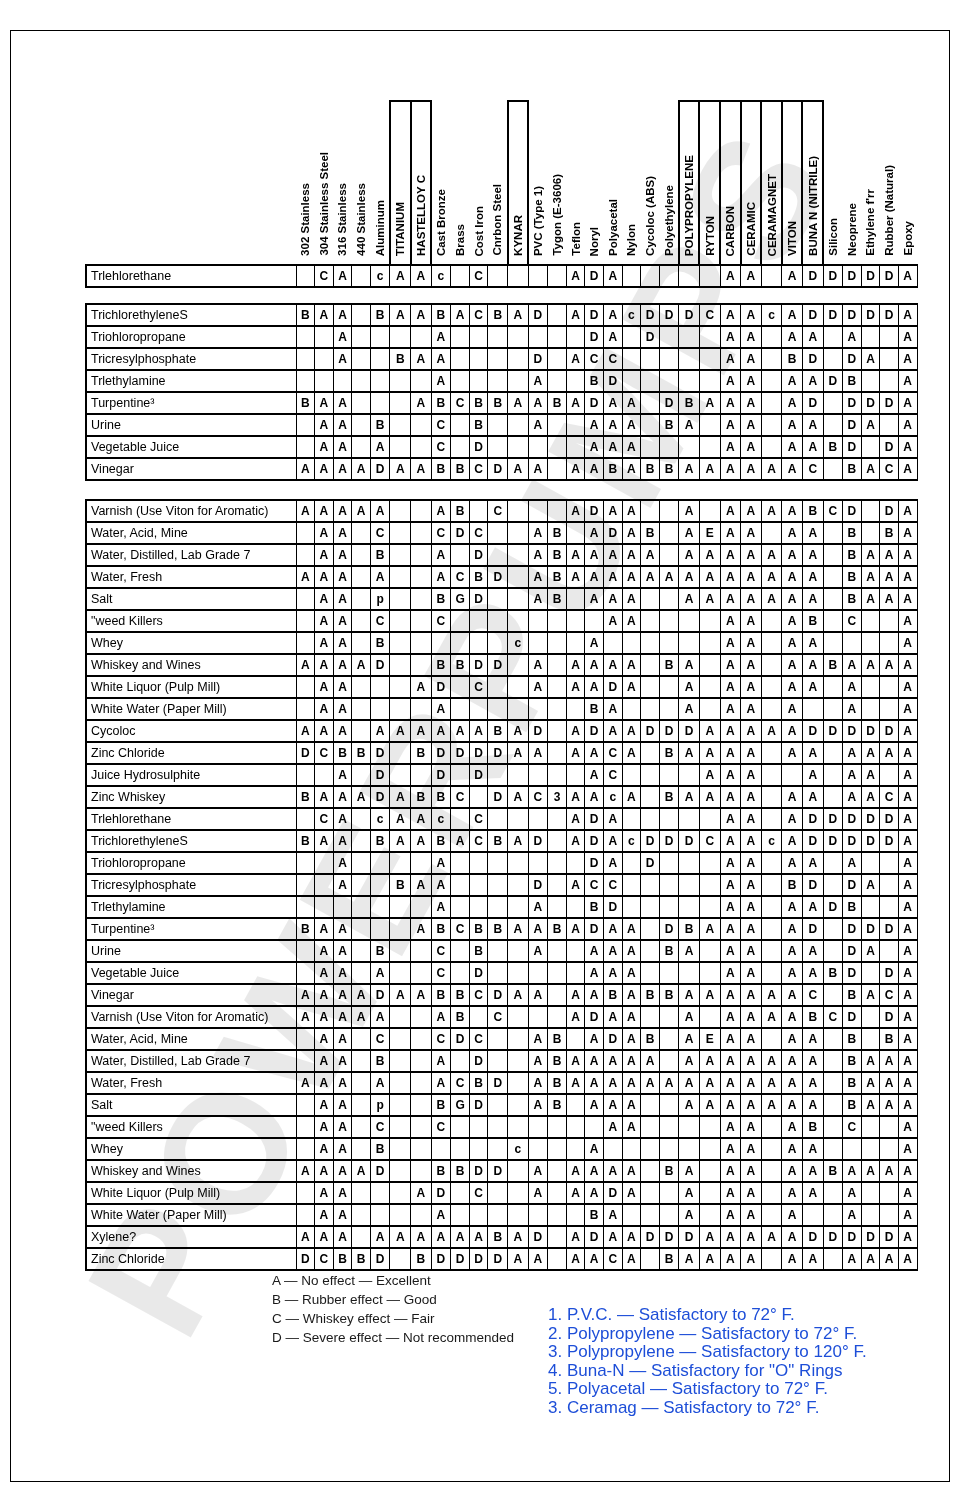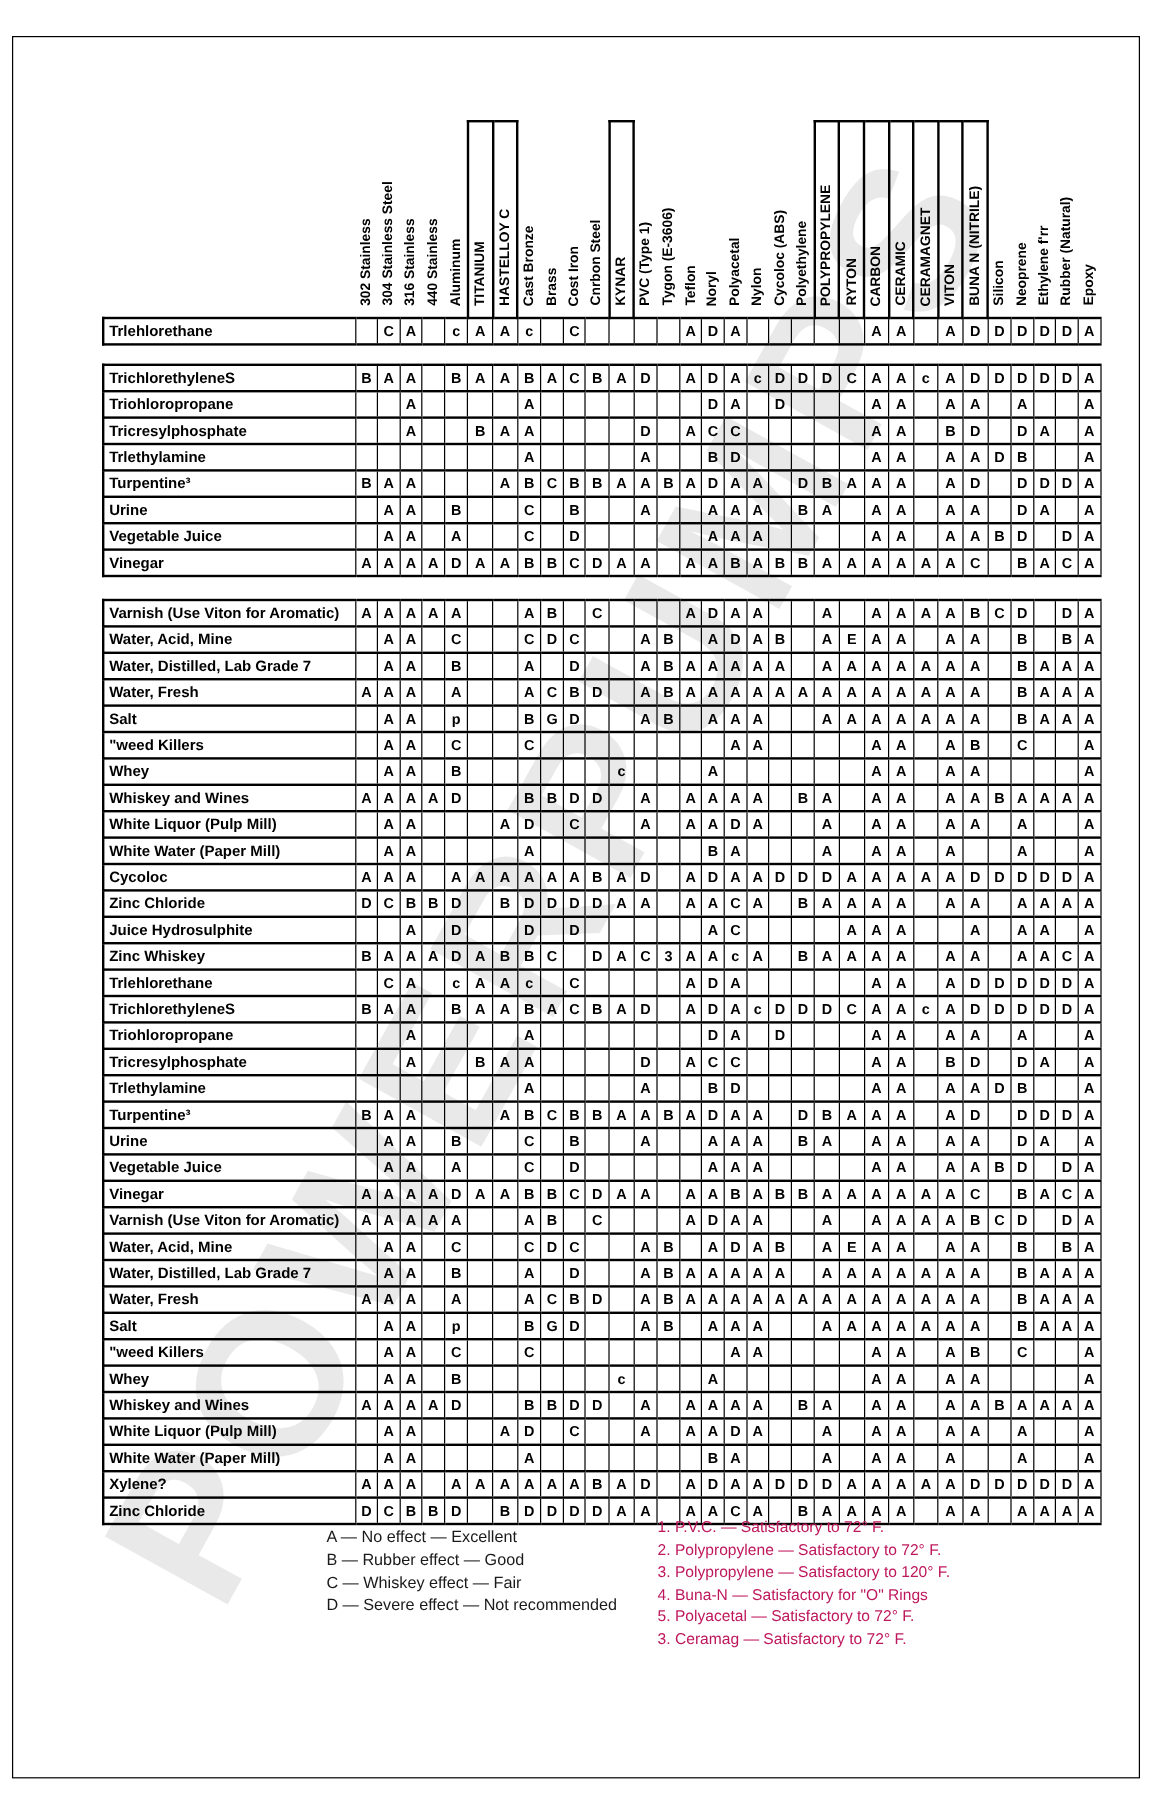--- a/index.html
+++ b/index.html
@@ -23,38 +23,38 @@
   }
   #grid th.hcell span{
     writing-mode:vertical-rl;transform:rotate(180deg);
     font-weight:bold;font-size:11.5px;line-height:1.05;
     white-space:nowrap;display:inline-block;
   }
   #grid th.boxed{border:2px solid #000;}
   #grid td.rowlabel{
     border-top:2px solid #000;border-bottom:2px solid #000;
     border-left:2px solid #000;border-right:1px solid #000;
-    font-weight:bold;font-size:12.5px;height:20px;line-height:20px;
+    font-weight:normal;font-size:12.5px;height:20px;line-height:20px;
     padding:0 2px 0 4px;white-space:nowrap;overflow:hidden;background:#fff;
   }
   #grid td.dcell{
     border-top:2px solid #000;border-bottom:2px solid #000;
     border-left:1px solid #000;border-right:1px solid #000;
     text-align:center;font-weight:bold;font-size:12px;
     height:20px;line-height:20px;padding:0;background:#fff;
   }
   #grid tr.spacer td{border:none;background:transparent;}
   
   .legend{
     position:absolute;left:272px;top:1271px;
     font-size:13.5px;line-height:19px;color:#1a1a1a;
   }
   .notes{
-    position:absolute;left:548px;top:1264px;
-    font-size:13px;line-height:18.5px;color:#be185d;
+    position:absolute;left:548px;top:1306px;
+    font-size:17px;line-height:18.5px;color:#1d4ed8;
   }
   .legend div,.notes div{white-space:nowrap;}
   
   .watermark{
     position:absolute;left:460px;top:730px;
     transform:translate(-50%,-50%) rotate(-61deg);
     font-size:170px;font-weight:bold;letter-spacing:10px;
     color:rgba(0,0,0,0.085);white-space:nowrap;pointer-events:none;
     z-index:5;
   }

